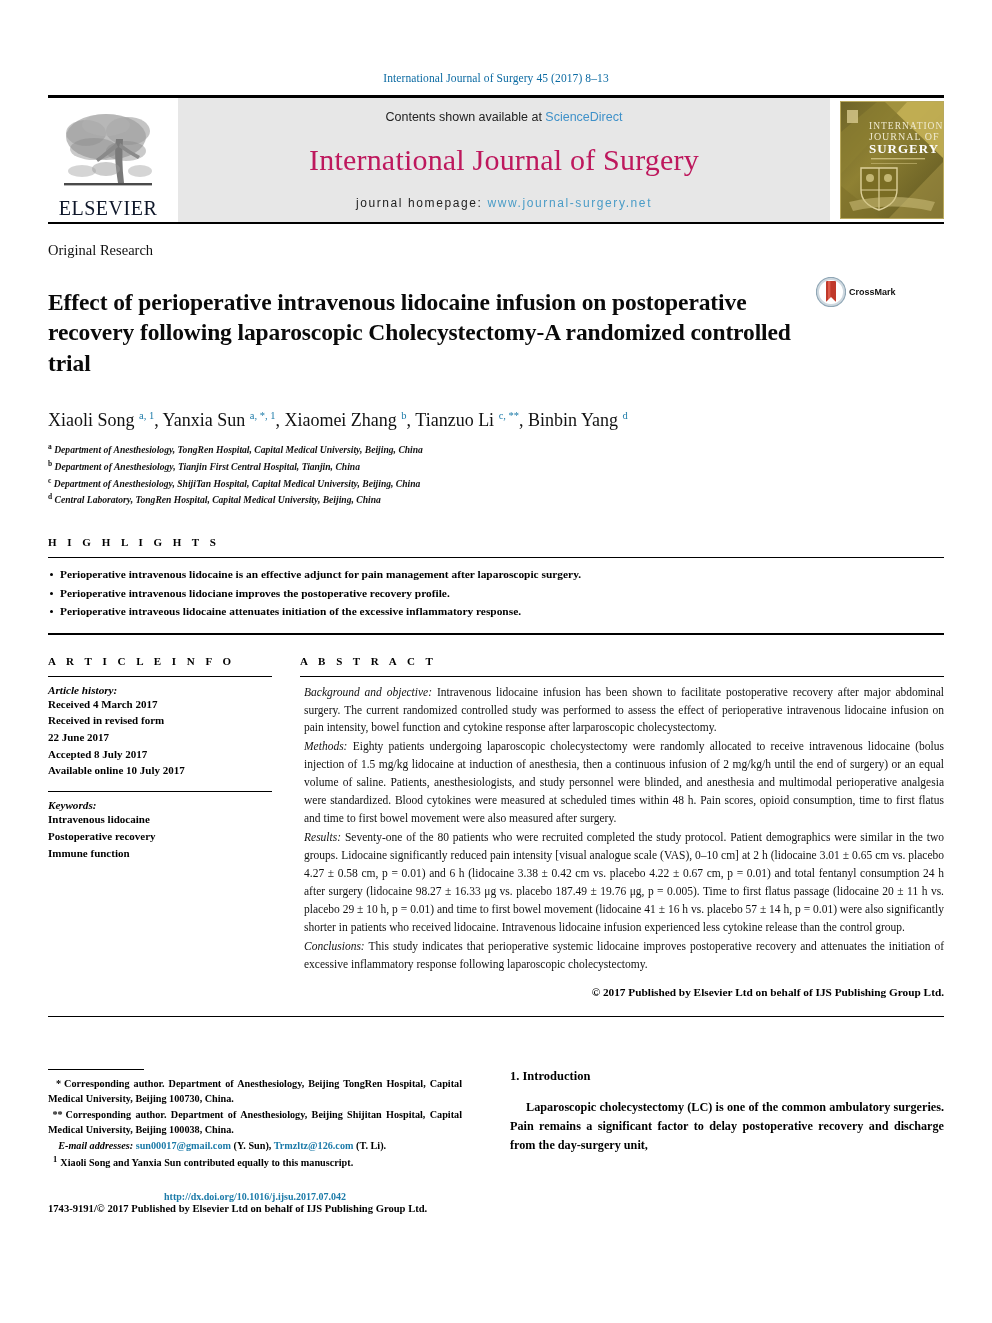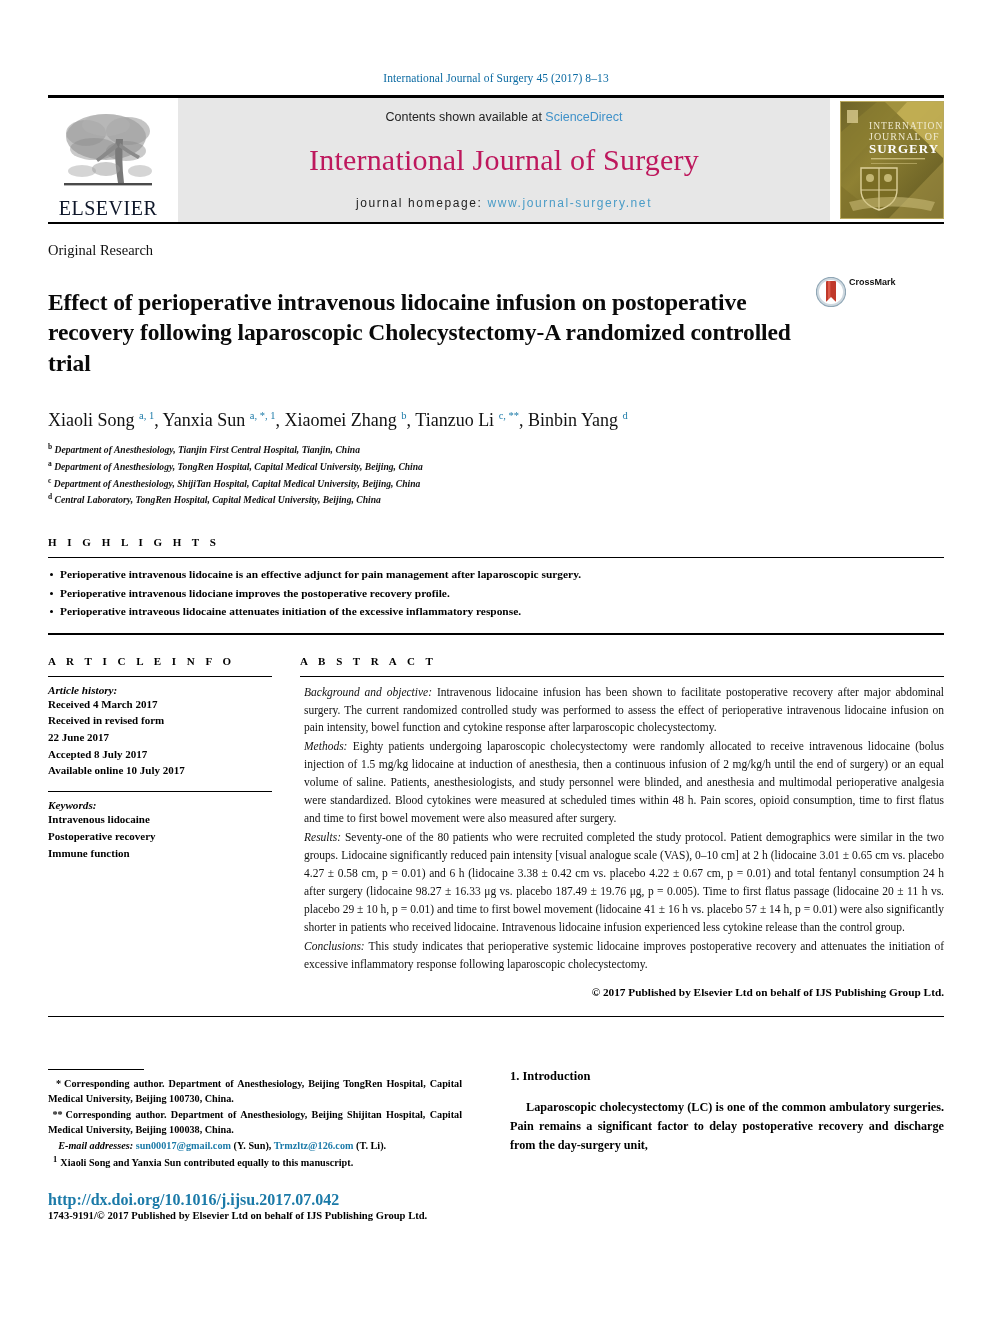--- a/index.html
+++ b/index.html
@@ -105,21 +105,21 @@
     line-height: 1.30;
     color: #0a0a0a;
     max-width: 760px;
     letter-spacing: -.1px;
   }
   .crossmark {
     flex: 0 0 auto;
     margin-left: 8px;
     margin-top: 6px;
     display:flex;
-    align-items:flex-start;
+    align-items:center;
   }
   .crossmark-label {
     font-family:"Liberation Sans", sans-serif;
     font-weight: bold;
     font-size: 9px;
     margin-left: 3px;
     color:#111;
   }
   .authors {
     font-size: 18px;
@@ -203,21 +203,21 @@
   .foot-rule { border-top: 1.2px solid #000; width: 96px; margin-bottom: 6px; }
   .foot-note {
     font-size: 10.2px;
     font-weight: bold;
     line-height: 1.52;
     text-align: justify;
   }
   .foot-note .mark { margin-right: 3px; }
   .foot-note em { font-style: italic; }
   .link { color:#1b7aa8; }
-  .doi-line { margin-top: 20px; font-size: 16px; color:#1b7aa8; font-weight: bold; }
+  .doi-line { margin-top: 20px; font-size: 10px; color:#1b7aa8; font-weight: bold; text-align: center; }
   .issn-line { font-size: 10.6px; font-weight: bold; margin-top: 1px; }
 
   .intro-head { font-size: 12.5px; font-weight: bold; }
   .intro-para {
     font-size: 12.2px;
     font-weight: bold;
     line-height: 1.58;
     text-align: justify;
     margin-top: 14px;
     text-indent: 16px;
@@ -311,22 +311,22 @@
         <rect x="12" y="4" width="2.4" height="21" fill="#e06050" opacity=".85"></rect>
         <polygon points="10,25 15,20 20,25" fill="#ffffff"></polygon>
       </svg>
       <span class="crossmark-label">CrossMark</span>
     </div>
   </div>
 
   <div class="authors">Xiaoli Song <sup>a, 1</sup>, Yanxia Sun <sup>a, *, 1</sup>, Xiaomei Zhang <sup>b</sup>, Tianzuo Li <sup>c, **</sup>, Binbin Yang <sup>d</sup></div>
 
   <div class="affils">
+      <div class="affil"><sup>a</sup><span> Department of Anesthesiology, TongRen Hospital, Capital Medical University, Beijing, China</span></div>
       <div class="affil"><sup>b</sup><span> Department of Anesthesiology, Tianjin First Central Hospital, Tianjin, China</span></div>
-      <div class="affil"><sup>a</sup><span> Department of Anesthesiology, TongRen Hospital, Capital Medical University, Beijing, China</span></div>
       <div class="affil"><sup>c</sup><span> Department of Anesthesiology, ShijiTan Hospital, Capital Medical University, Beijing, China</span></div>
       <div class="affil"><sup>d</sup><span> Central Laboratory, TongRen Hospital, Capital Medical University, Beijing, China</span></div>
     </div>
 
   <div class="hl-head">H I G H L I G H T S</div>
   <div class="hl-rule"></div>
   <div class="hl-list">
       <div class="hl-item">Perioperative intravenous lidocaine is an effective adjunct for pain management after laparoscopic surgery.</div>
       <div class="hl-item">Perioperative intravenous lidociane improves the postoperative recovery profile.</div>
       <div class="hl-item">Perioperative intraveous lidocaine attenuates initiation of the excessive inflammatory response.</div>

